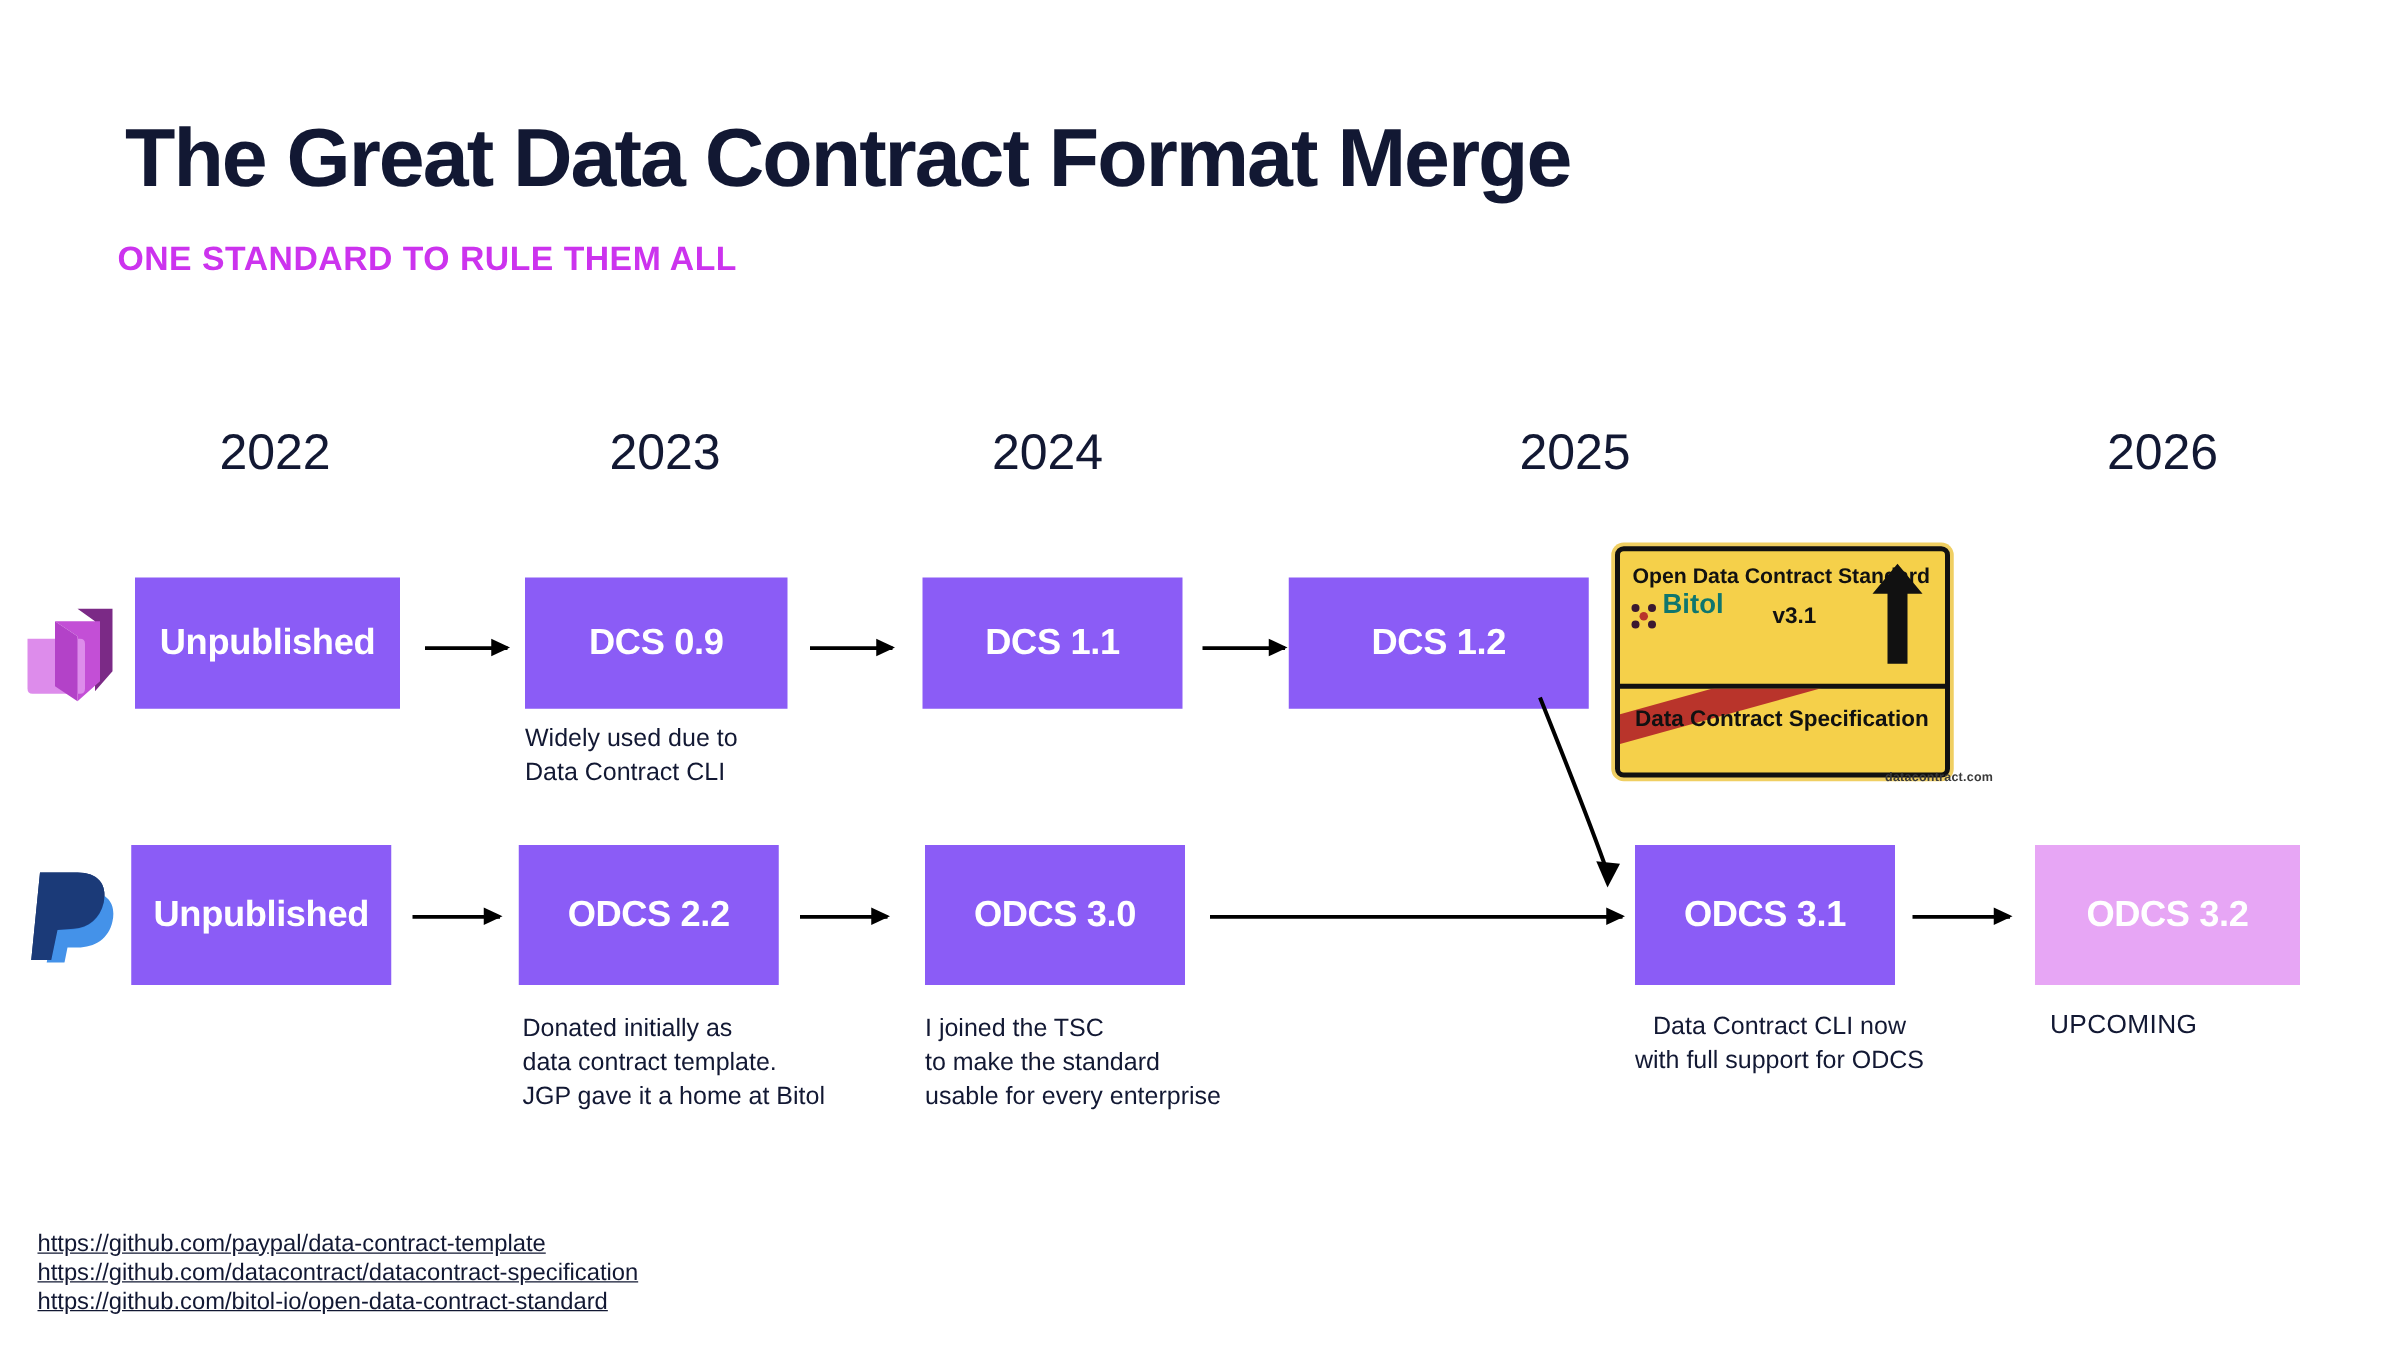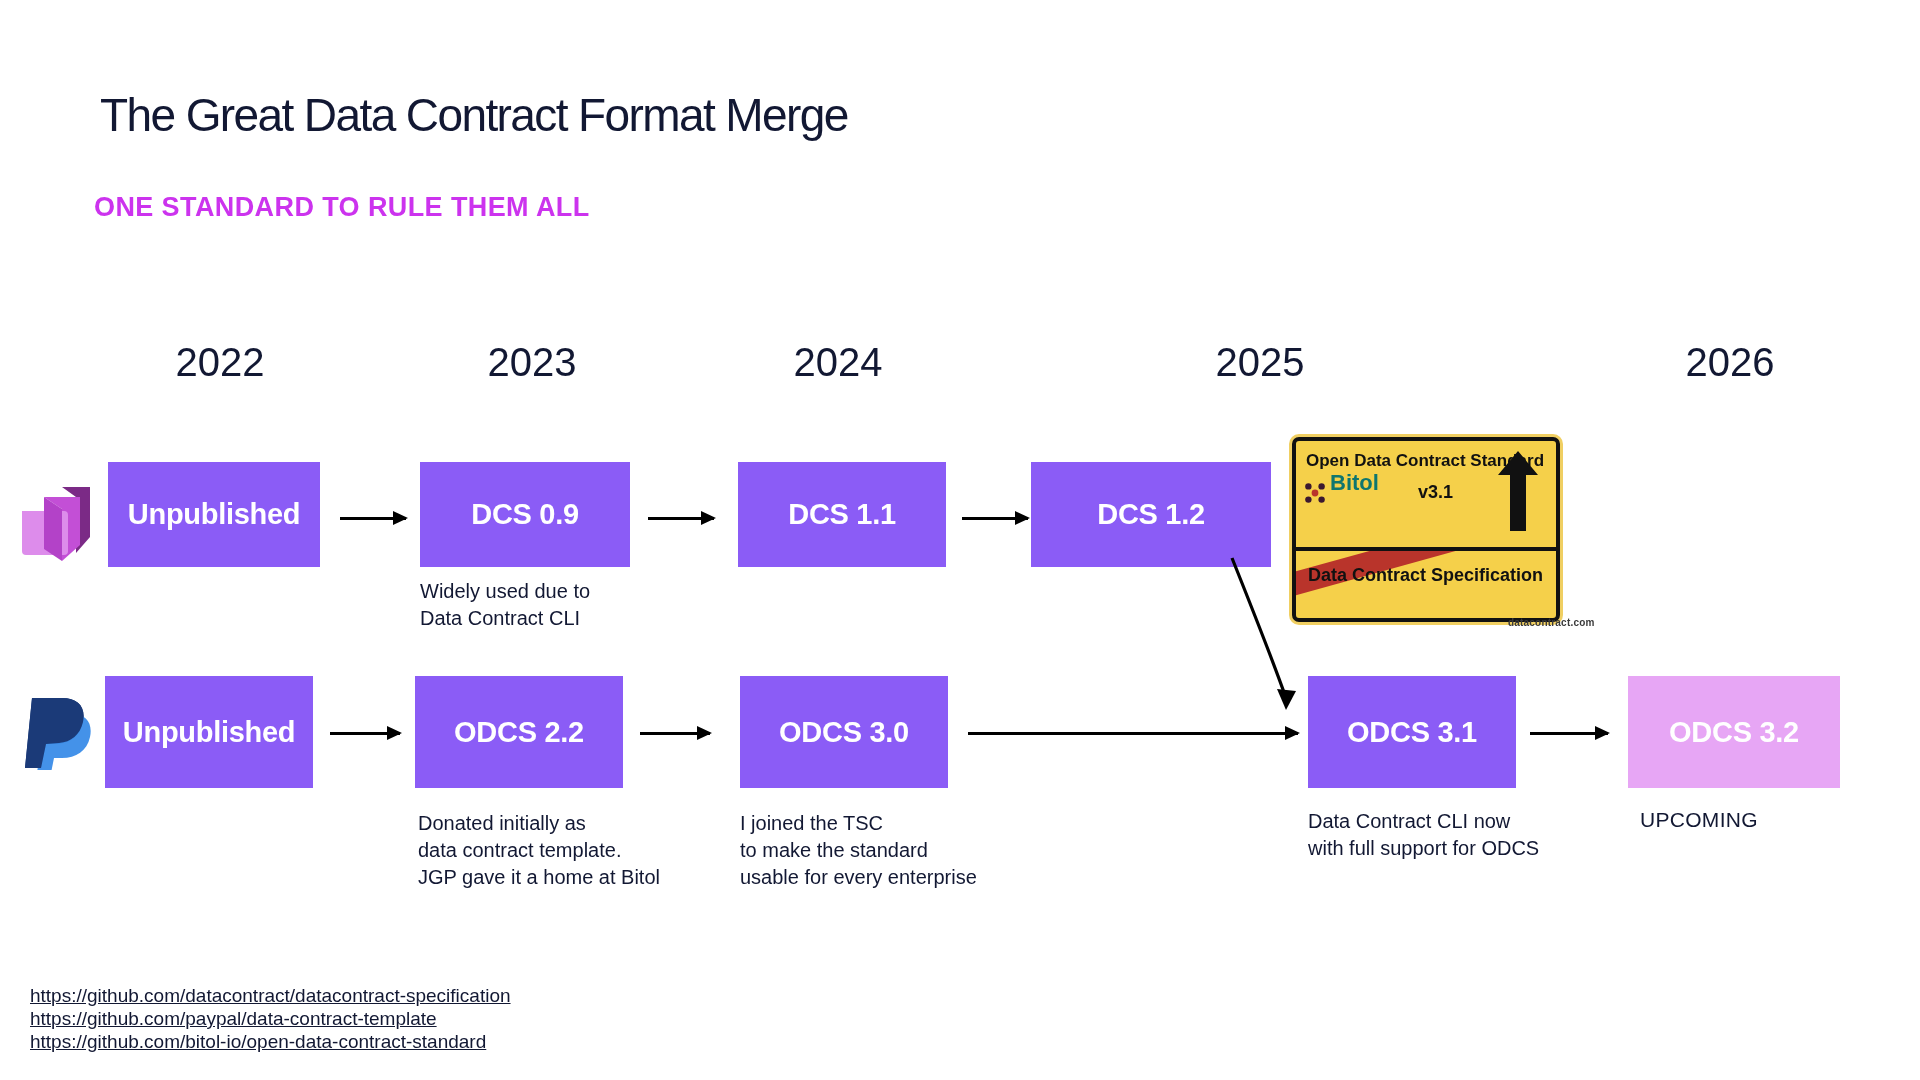--- a/index.html
+++ b/index.html
@@ -7,21 +7,21 @@
     width: 1920px; height: 1080px;
     background: #ffffff;
     font-family: "Liberation Sans", sans-serif;
     overflow: hidden;
   }
   #stage { position: relative; width: 1920px; height: 1080px; }
 
   
   .title {
     position: absolute; left: 100px; top: 88px;
-    font-size: 46px; font-weight: 400; letter-spacing: -1.6px;
+    font-size: 66px; font-weight: 700; letter-spacing: -1.6px;
     color: #121833; white-space: nowrap;
   }
   .subtitle {
     position: absolute; left: 94px; top: 192px;
     font-size: 27px; font-weight: 700; letter-spacing: 0.4px;
     color: #cc33ee; white-space: nowrap;
   }
 
   
   .year {
@@ -210,23 +210,23 @@
   <div class="arrow" style="left:1530px;top:732px;width:78px;"></div>
 
   <div class="node upcoming" style="left:1628px;top:676px;width:212px;height:112px;">ODCS 3.2</div>
 
   <div class="note" style="left:418px;top:810px;">Donated initially as
 data contract template.
 JGP gave it a home at Bitol</div>
   <div class="note" style="left:740px;top:810px;">I joined the TSC
 to make the standard
 usable for every enterprise</div>
-  <div class="note" style="left:1308px;top:808px;">Data Contract CLI now
+  <div class="note" style="left:1308px;top:808px;text-align:center;">Data Contract CLI now
 with full support for ODCS</div>
   <div class="upcoming-label" style="left:1640px;top:808px;">UPCOMING</div>
 
   <div class="links">
+    <a href="#">https://github.com/paypal/data-contract-template</a>
     <a href="#">https://github.com/datacontract/datacontract-specification</a>
-    <a href="#">https://github.com/paypal/data-contract-template</a>
     <a href="#">https://github.com/bitol-io/open-data-contract-standard</a>
   </div>
 
 </div>
 
 </body></html>

